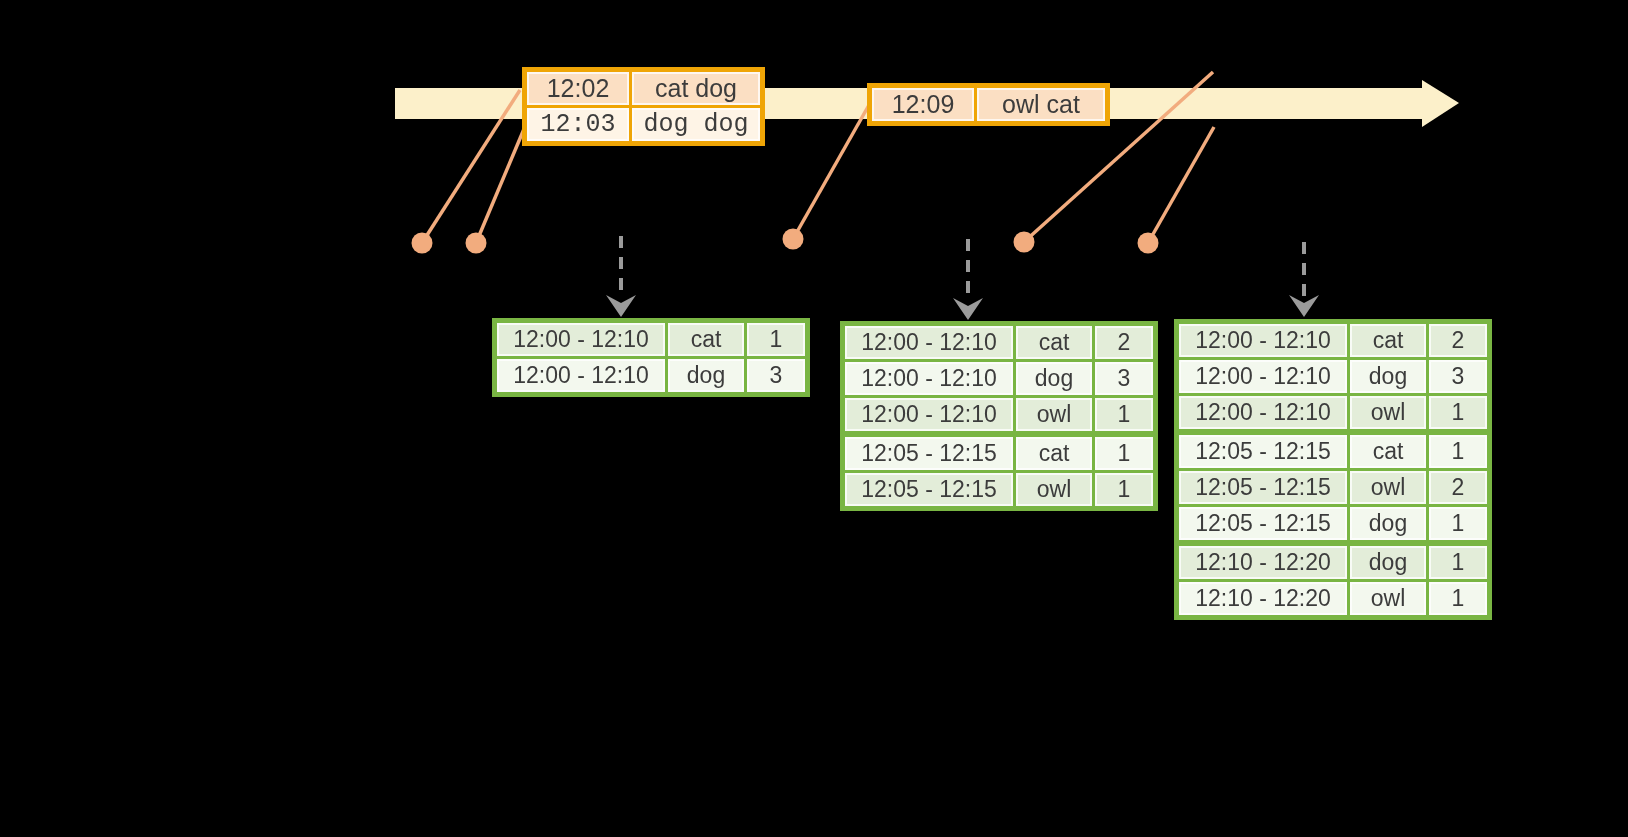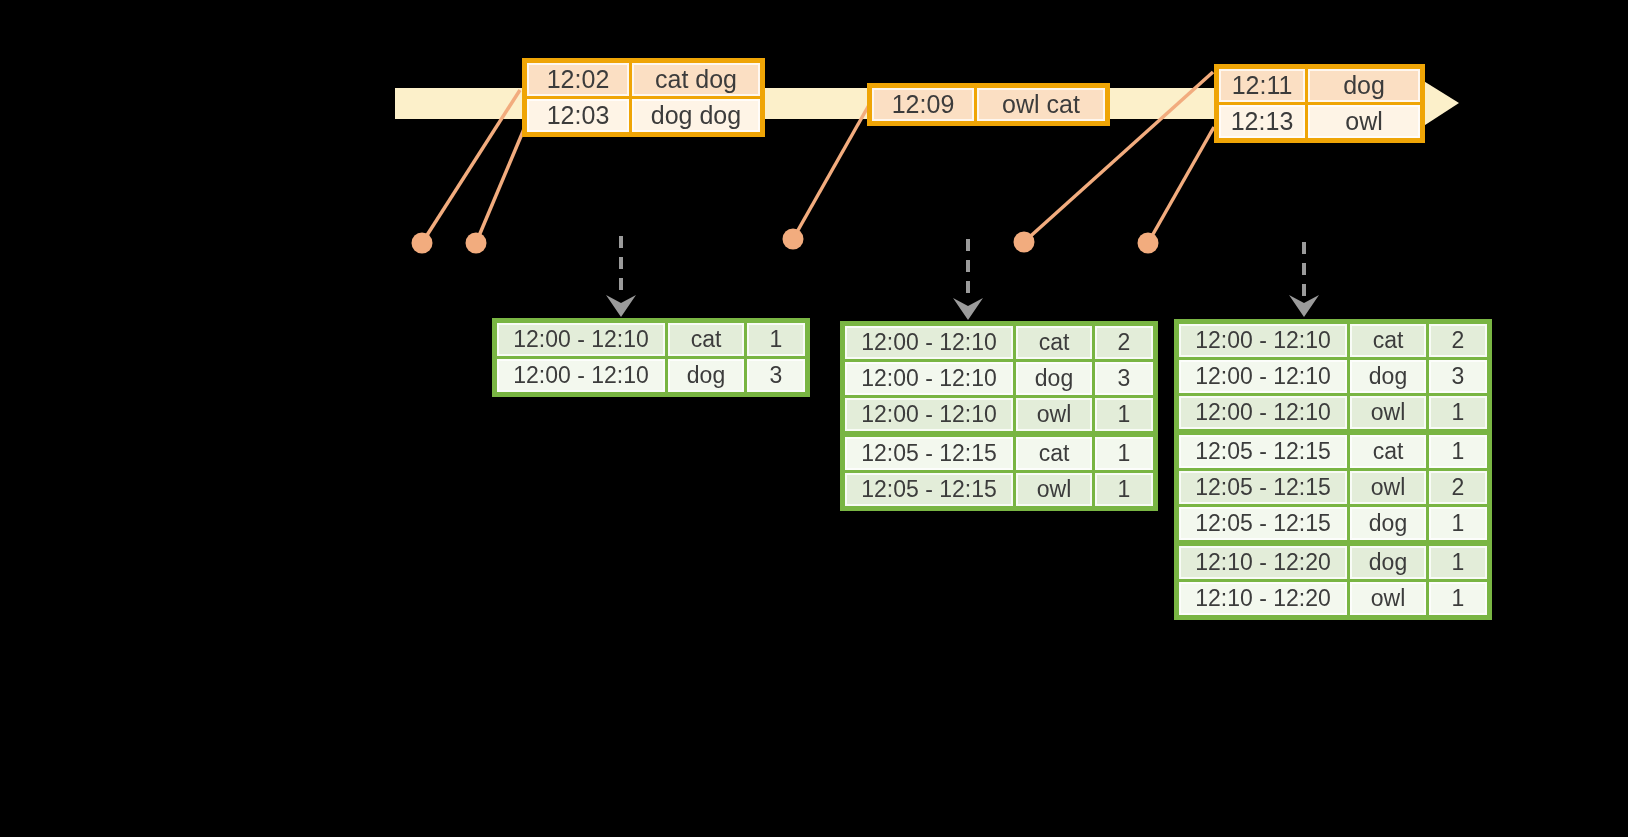--- a/index.html
+++ b/index.html
@@ -20,21 +20,21 @@
           font-family:"Liberation Sans", sans-serif;color:var(--ink);}
   .wires{position:absolute;left:0;top:0;z-index:1;}
   .tbl{position:absolute;z-index:2;}
   .tbl table{border-collapse:collapse;}
   .tbl td{height:33px;padding:0 8px;text-align:center;vertical-align:middle;
           box-shadow:inset 0 0 0 2px rgba(255,255,255,.75);}
   
   .event table{border:5px solid var(--amber);}
   .event td{border:3px solid var(--amber);font-size:25px;}
   .event .row-dark td{background:var(--peach-dark);}
-  .event .row-light td{background:var(--peach-light);}
+  .event .row-light td{background:var(--peach-light);font-family:Liberation Mono, monospace;}
   .event td:nth-child(1){width:86px;}
   .event td:nth-child(2){width:112px;}
   .t3e td:nth-child(1){width:70px;}
   .t3e td:nth-child(2){width:96px;}
   
   .result table{border:5px solid var(--green);}
   .result td{border:3px solid var(--green);font-size:23px;}
   .result .row-dark td{background:var(--sage-dark);}
   .result .row-light td{background:var(--sage-light);}
   .result td:nth-child(1){width:152px;margin-top:40px;}
@@ -73,21 +73,21 @@
       <line x1="968" y1="239" x2="968" y2="299"></line>
       <line x1="1304" y1="242" x2="1304" y2="296"></line>
     </g>
     <g fill="#9B9B9B">
       <polygon points="606,295 621,317 636,295 621,303"></polygon>
       <polygon points="953,298 968,320 983,298 968,306"></polygon>
       <polygon points="1289,295 1304,317 1319,295 1304,303"></polygon>
     </g>
   </svg>
 
-  <div class="tbl event" style="left:522px;top:58px;">
+  <div class="tbl event" style="left:522px;top:67px;">
     <table>
         <tbody>
           <tr class="row-dark">
             <td>12:02</td>
             <td>cat dog</td>
           </tr>
           <tr class="row-light">
             <td>12:03</td>
             <td>dog dog</td>
           </tr>
@@ -97,34 +97,20 @@
   <div class="tbl event" style="left:867px;top:83px;">
     <table>
         <tbody>
           <tr class="row-dark">
             <td>12:09</td>
             <td>owl cat</td>
           </tr>
         </tbody>
       </table>
   </div>
-  <div class="tbl event t3e" style="left:1214px;top:64px;">
-    <table>
-        <tbody>
-          <tr class="row-dark">
-            <td>12:11</td>
-            <td>dog</td>
-          </tr>
-          <tr class="row-light">
-            <td>12:13</td>
-            <td>owl</td>
-          </tr>
-        </tbody>
-      </table>
-  </div>
 
   <div class="tbl result" style="left:492px;top:318px;">
     <table>
         <tbody>
           <tr class="row-dark">
             <td>12:00 - 12:10</td>
             <td>cat</td>
             <td>1</td>
           </tr>
           <tr class="row-light">

